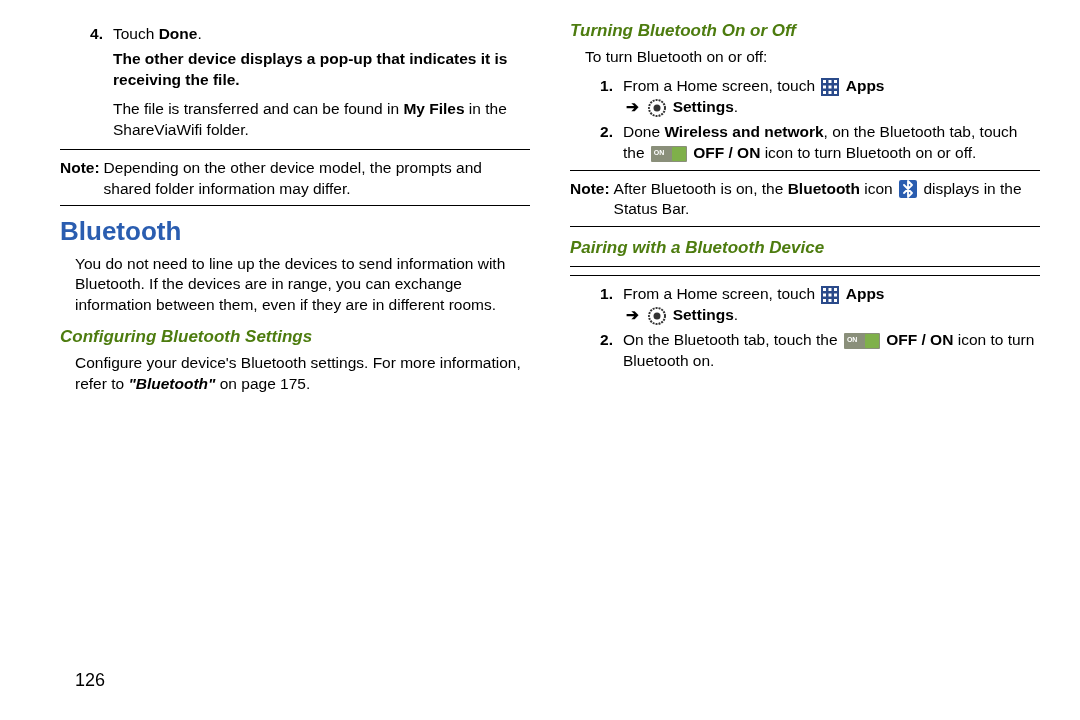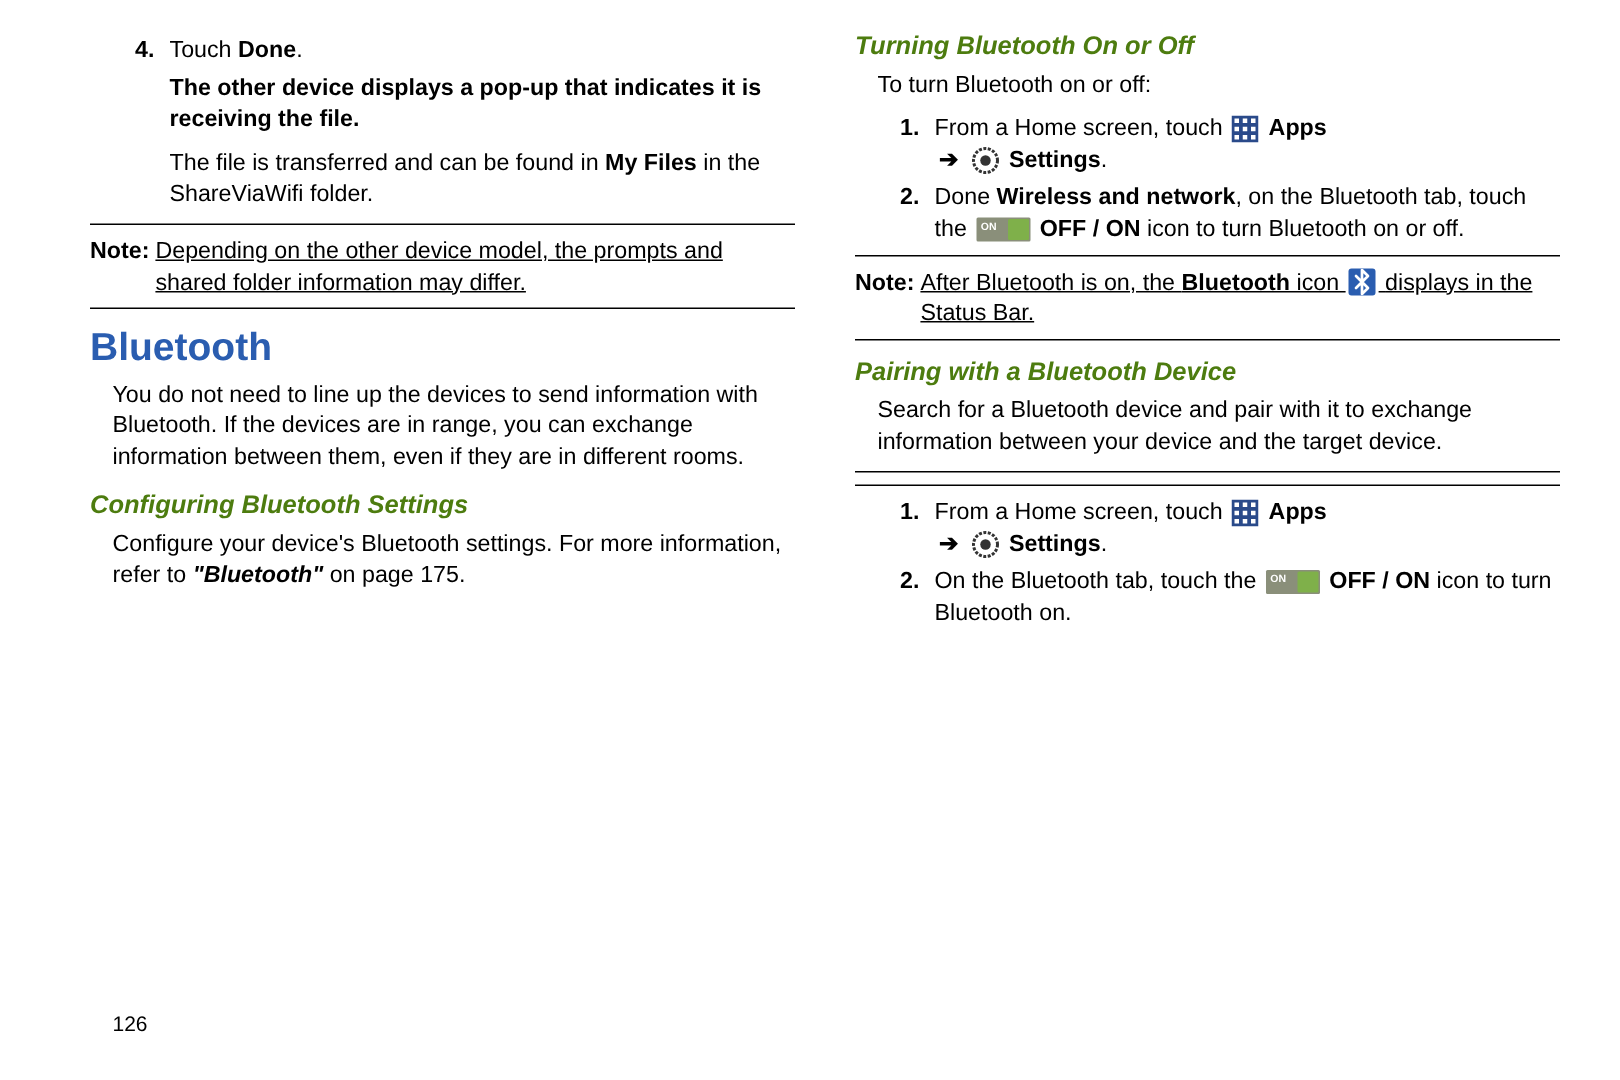--- a/index.html
+++ b/index.html
@@ -70,27 +70,26 @@
     margin: 4px 0 4px 0;
     justify-content: space-between;
   }
   .note-label {
     font-weight: bold;
     flex: 0 0 auto;
     padding-right: 4px;
   }
   .note-body {
     flex: 1;
-    text-decoration: underline;
   }
   .pagenum {
     position: absolute;
     bottom: 28px;
     left: 75px;
-    font-size: 14px;
+    font-size: 18px;
   }
   .icon-apps {
     display: inline-block;
     vertical-align: middle;
     width: 18px;
     height: 18px;
     position: relative;
     margin: 0 2px;
   }
   .icon-apps svg { display:block; }
@@ -234,21 +233,20 @@
           <svg viewBox="0 0 18 18">
               <path d="M5 5 L13 13 L9 17 L9 1 L13 5 L5 13" fill="none" stroke="#fff" stroke-width="1.8" stroke-linejoin="round" stroke-linecap="round"></path>
             </svg>
         </span>
         <span> displays in the Status Bar.</span>
       </div>
     </div>
     <hr class="rule">
 
     <div class="h2">Pairing with a Bluetooth Device</div>
-    <div class="para">Search for a Bluetooth device and pair with it to exchange information between your device and the target device.</div>
 
     <hr class="rule">
     <hr class="rule">
 
     <div class="list-row">
       <div class="list-num">1.</div>
       <div class="list-body">
         <span>From a Home screen, touch </span>
         <span class="icon-apps">
           <svg viewBox="0 0 18 18">

